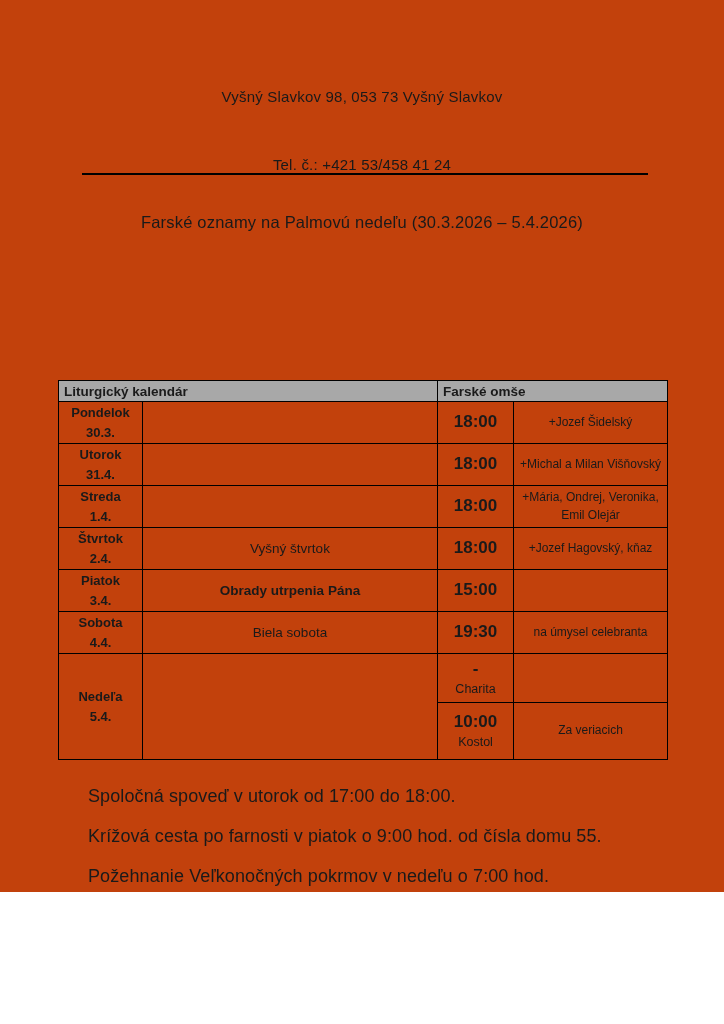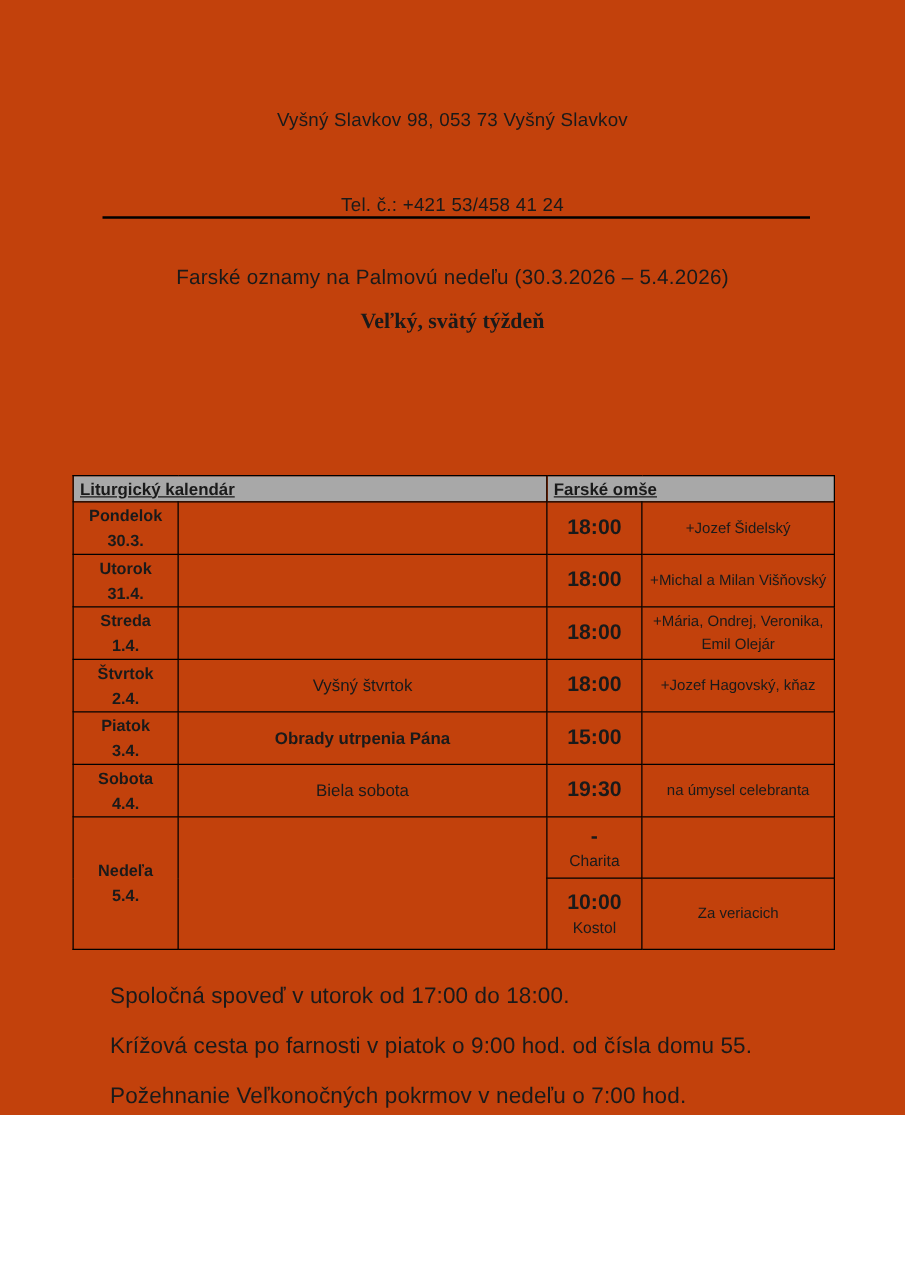--- a/index.html
+++ b/index.html
@@ -77,21 +77,20 @@
     border: 1.5px solid #000000;
     padding: 0;
     overflow: hidden;
   }
   table.schedule th {
     height: 20px;
     text-align: left;
     font-size: 13.5px;
     font-weight: bold;
     padding-left: 5px;
-    text-decoration: underline;
   }
   .col-day   { width: 84px; }
   .col-event { width: 295px; }
   .col-time  { width: 76px; }
   .col-int   { width: 154px; }
   tr.std-row { height: 42px; }
   tr.sun-row-a { height: 49px; }
   tr.sun-row-b { height: 57px; }
   td.day {
     text-align: center;
@@ -139,21 +138,20 @@
 </head>
 <body>
 
 <div class="page">
 
   <div class="address-line">Vyšný Slavkov 98, 053 73 Vyšný Slavkov</div>
   <div class="phone-line">Tel. č.: +421 53/458 41 24</div>
   <div class="rule"></div>
 
   <div class="doc-title">Farské oznamy na Palmovú nedeľu (30.3.2026 – 5.4.2026)</div>
-  <div class="doc-subtitle">Veľký, svätý týždeň</div>
 
   <div class="schedule-wrap">
     <table class="schedule">
       <colgroup>
         <col class="col-day">
         <col class="col-event">
         <col class="col-time">
         <col class="col-int">
       </colgroup>
       <thead>

